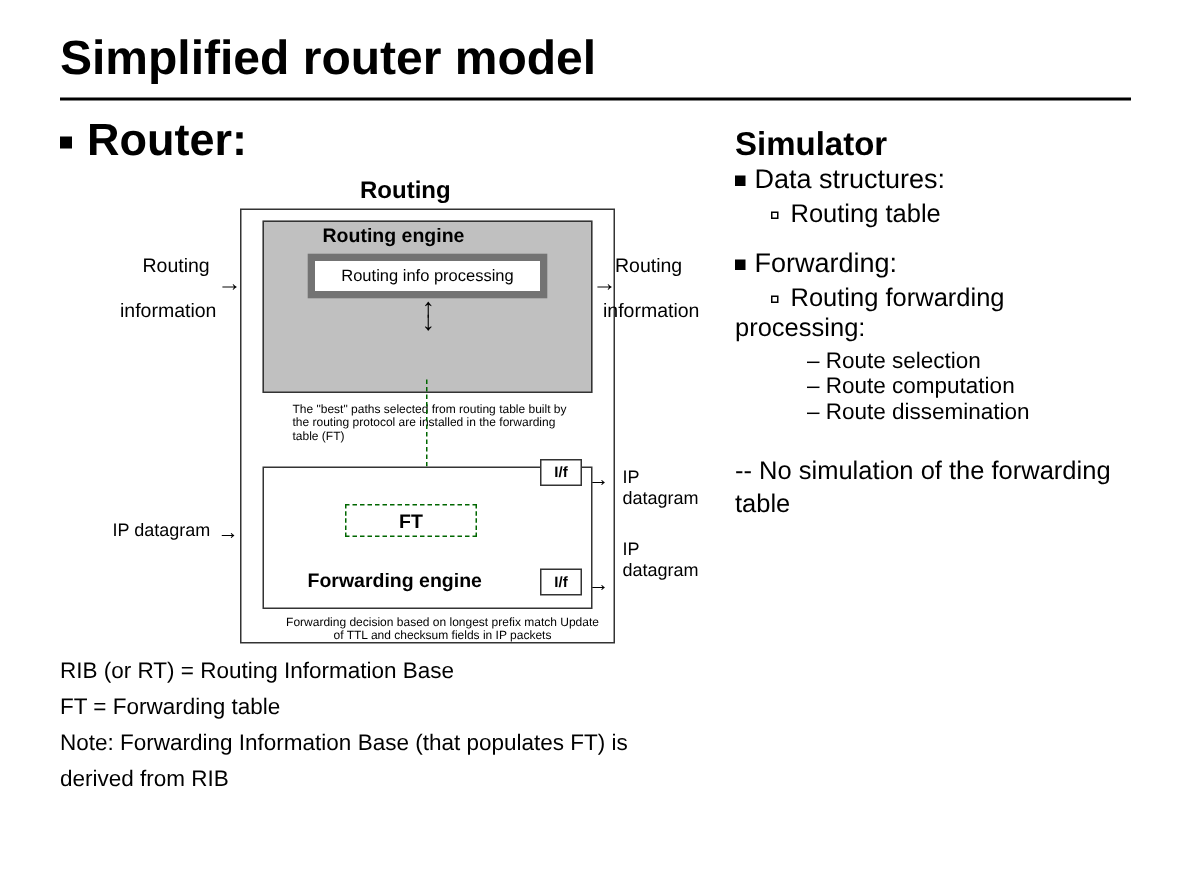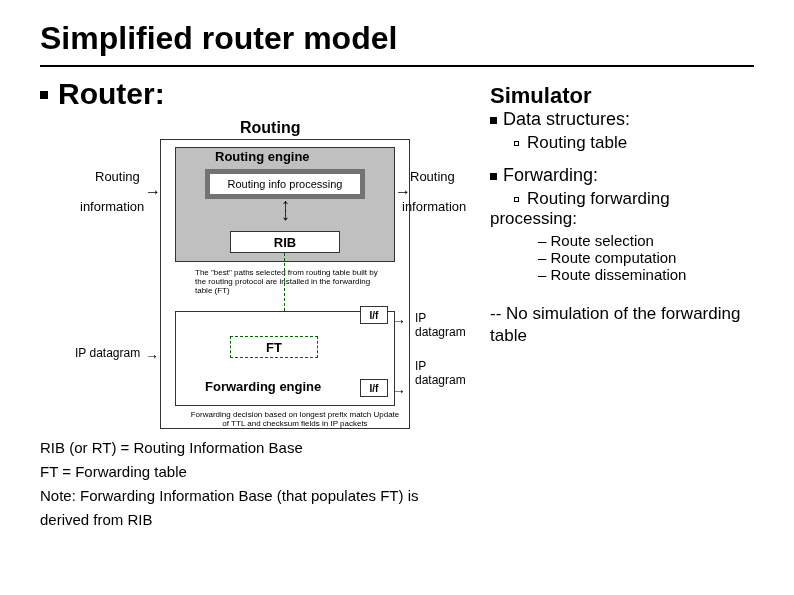--- a/index.html
+++ b/index.html
@@ -62,21 +62,20 @@
         <span class="sq"></span>
         <span class="router-hdr">Router:</span>
       </div>
       <div class="diagram">
         <div class="router-lbl">Routing</div>
         <div class="outer-box"></div>
         <div class="routing-engine"></div>
         <div class="re-lbl">Routing engine</div>
         <div class="rip-box">Routing info processing</div>
         <div class="arrow-updown">↑<br>↓</div>
-        <div class="rib-box">RIB</div>
         <div class="routing-left">Routing</div>
         <div class="info-left">information</div>
         <div class="arrow-l">→</div>
         <div class="routing-right">Routing</div>
         <div class="info-right">information</div>
         <div class="arrow-r">→</div>
         <div class="note1">The "best" paths selected from routing table built by the routing protocol are installed in the forwarding  table (FT)</div>
         <div class="dash-line"></div>
         <div class="fwd-engine"></div>
         <div class="if-box1">I/f</div>

